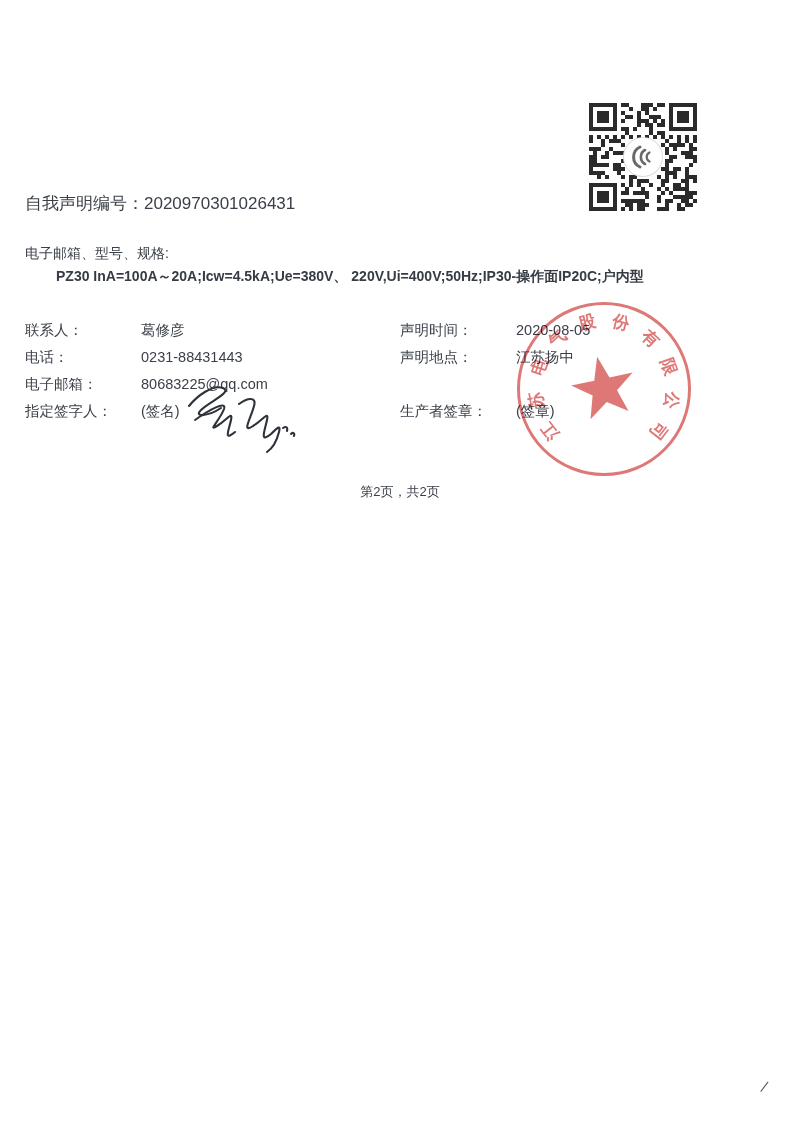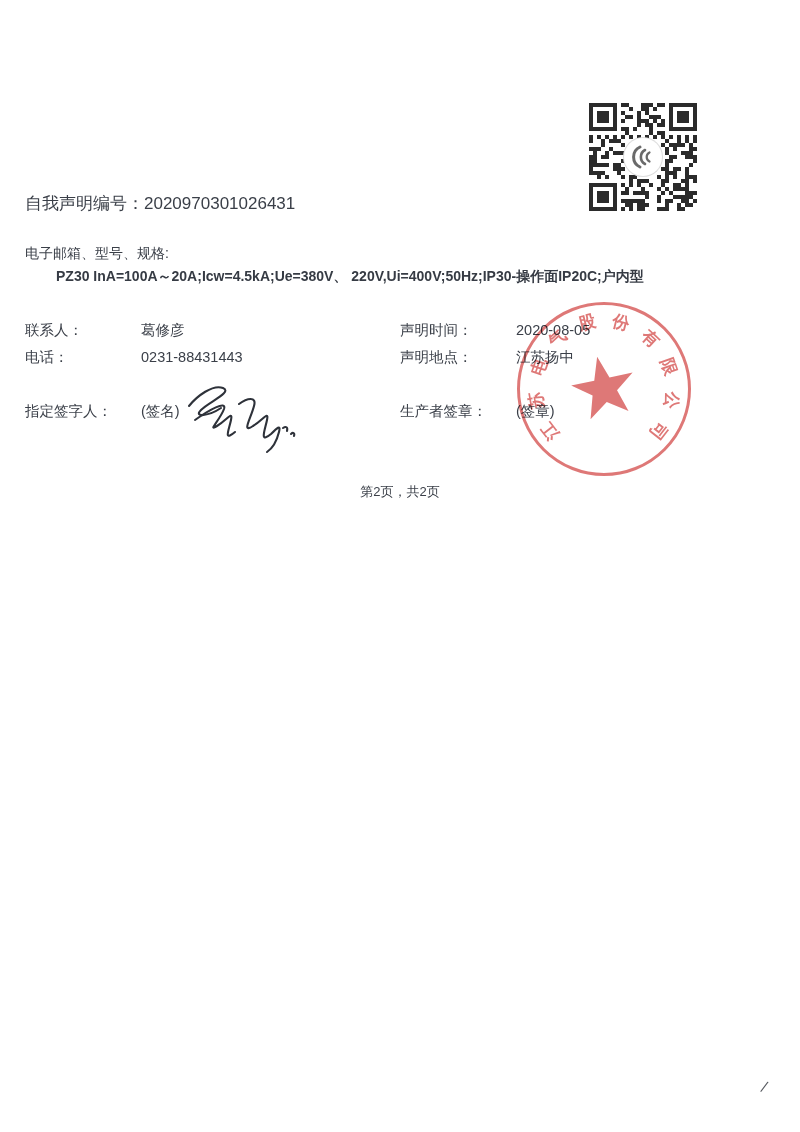--- a/index.html
+++ b/index.html
@@ -389,20 +389,24 @@
   <div class="product-spec">PZ30 InA=100A～20A;Icw=4.5kA;Ue=380V、 220V,Ui=400V;50Hz;IP30-操作面IP20C;户内型</div>
 
   <div class="field-row left-col" style="top:321px;left:25px;">
     <span class="lbl">联系人：</span>
     <span class="val">葛修彦</span>
   </div>
   <div class="field-row left-col" style="top:348px;left:25px;">
     <span class="lbl">电话：</span>
     <span class="val">0231-88431443</span>
   </div>
+  <div class="field-row left-col" style="top:375px;left:25px;">
+    <span class="lbl">电子邮箱：</span>
+    <span class="val">80683225@qq.com</span>
+  </div>
   <div class="field-row left-col" style="top:402px;left:25px;">
     <span class="lbl">指定签字人：</span>
     <span class="val">(签名)</span>
   </div>
 
   <div class="field-row right-col" style="top:321px;left:400px;">
     <span class="lbl">声明时间：</span>
     <span class="val">2020-08-05</span>
   </div>
   <div class="field-row right-col" style="top:348px;left:400px;">

